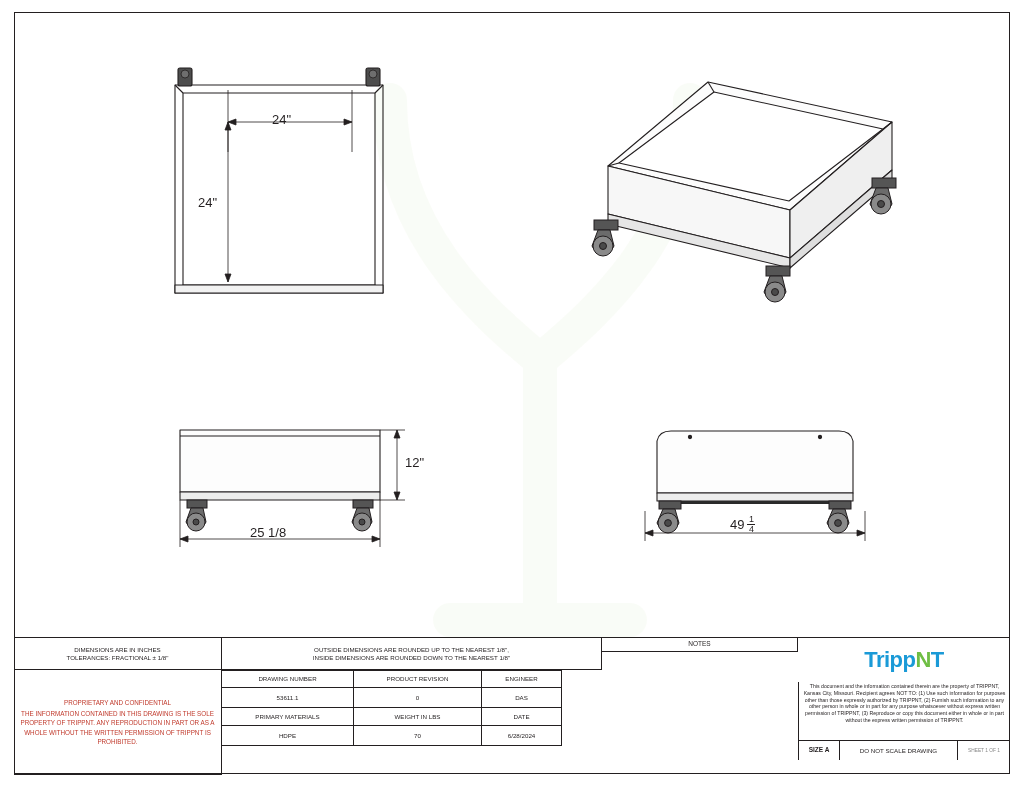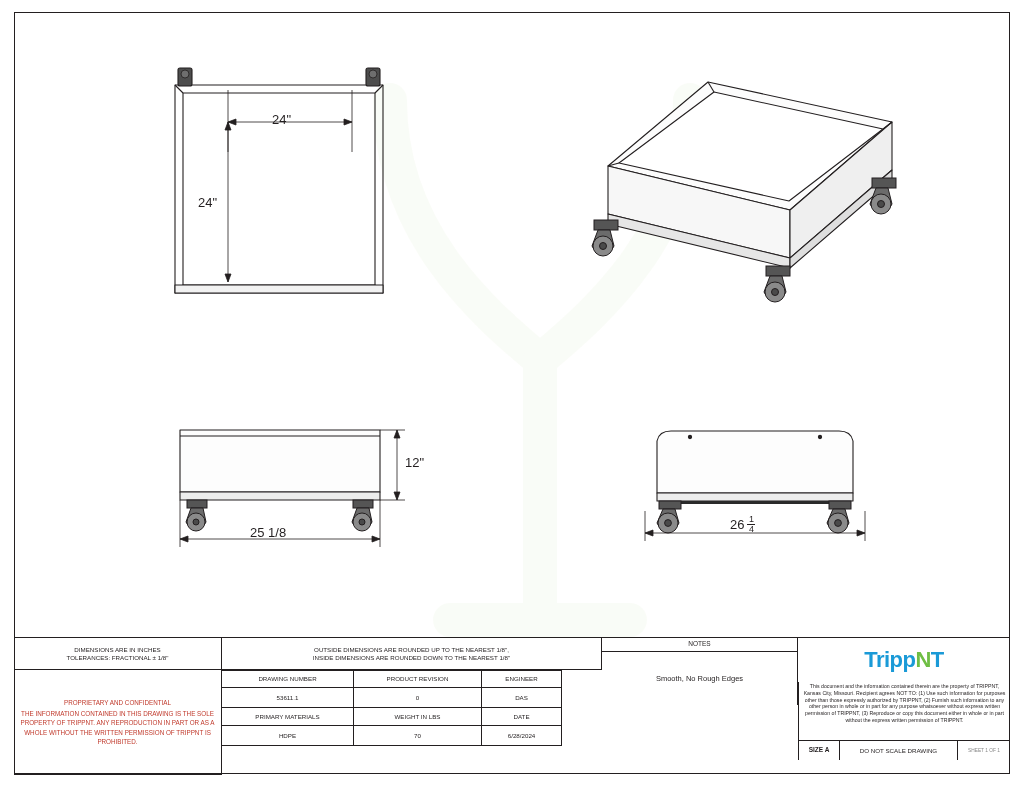--- a/index.html
+++ b/index.html
@@ -269,21 +269,21 @@
 
       <g stroke="#231f20" stroke-width="0.8" fill="#231f20">
         <line x1="10" y1="96" x2="10" y2="126"></line>
         <line x1="230" y1="96" x2="230" y2="126"></line>
         <line x1="10" y1="118" x2="230" y2="118"></line>
         <polygon points="10,118 18,115 18,121"></polygon>
         <polygon points="230,118 222,115 222,121"></polygon>
       </g>
     </svg>
     <div class="dimtext" style="left:95px; top:100px; font-size:13px; display:flex; align-items:center; gap:3px;">
-      <span>26</span>
+      <span>49</span>
       <span style="display:inline-flex; flex-direction:column; align-items:center; font-size:9px; line-height:1.05;">
         <span>1</span>
         <span style="display:block; width:8px; height:1px; background:#231f20;"></span>
         <span>4</span>
       </span>
     </div>
   </div>
 
   <div class="titleblock">
 
@@ -296,21 +296,20 @@
 
     <div class="tb-cell bb br" style="left:208px; top:0; width:380px; height:32px;">
       <div>
         <div class="tiny">OUTSIDE DIMENSIONS ARE ROUNDED UP TO THE NEAREST 1/8",</div>
         <div class="tiny">INSIDE DIMENSIONS ARE ROUNDED DOWN TO THE NEAREST 1/8"</div>
       </div>
     </div>
 
     <div class="tb-cell bb br notes-label" style="left:588px; top:0; width:196px; height:14px;">NOTES</div>
 
-    <div class="tb-cell br notes-value" style="left:588px; top:14px; width:196px; height:53px;">Smooth, No Rough Edges</div>
 
     <div class="logo-wrap" style="left:784px; top:0; width:212px; height:44px;">
       <span class="logo-text">
         <span class="logo-t">T</span><span class="logo-tripp">ripp</span><span class="logo-n">N</span><span class="logo-t">T</span>
       </span>
     </div>
 
     <div class="tb-cell br bb" style="left:0; top:32px; width:208px; height:105px; flex-direction:column;">
       <div class="prop-red" style="font-weight:normal;">
         <div style="margin-bottom:2px;">PROPRIETARY AND CONFIDENTIAL</div>

